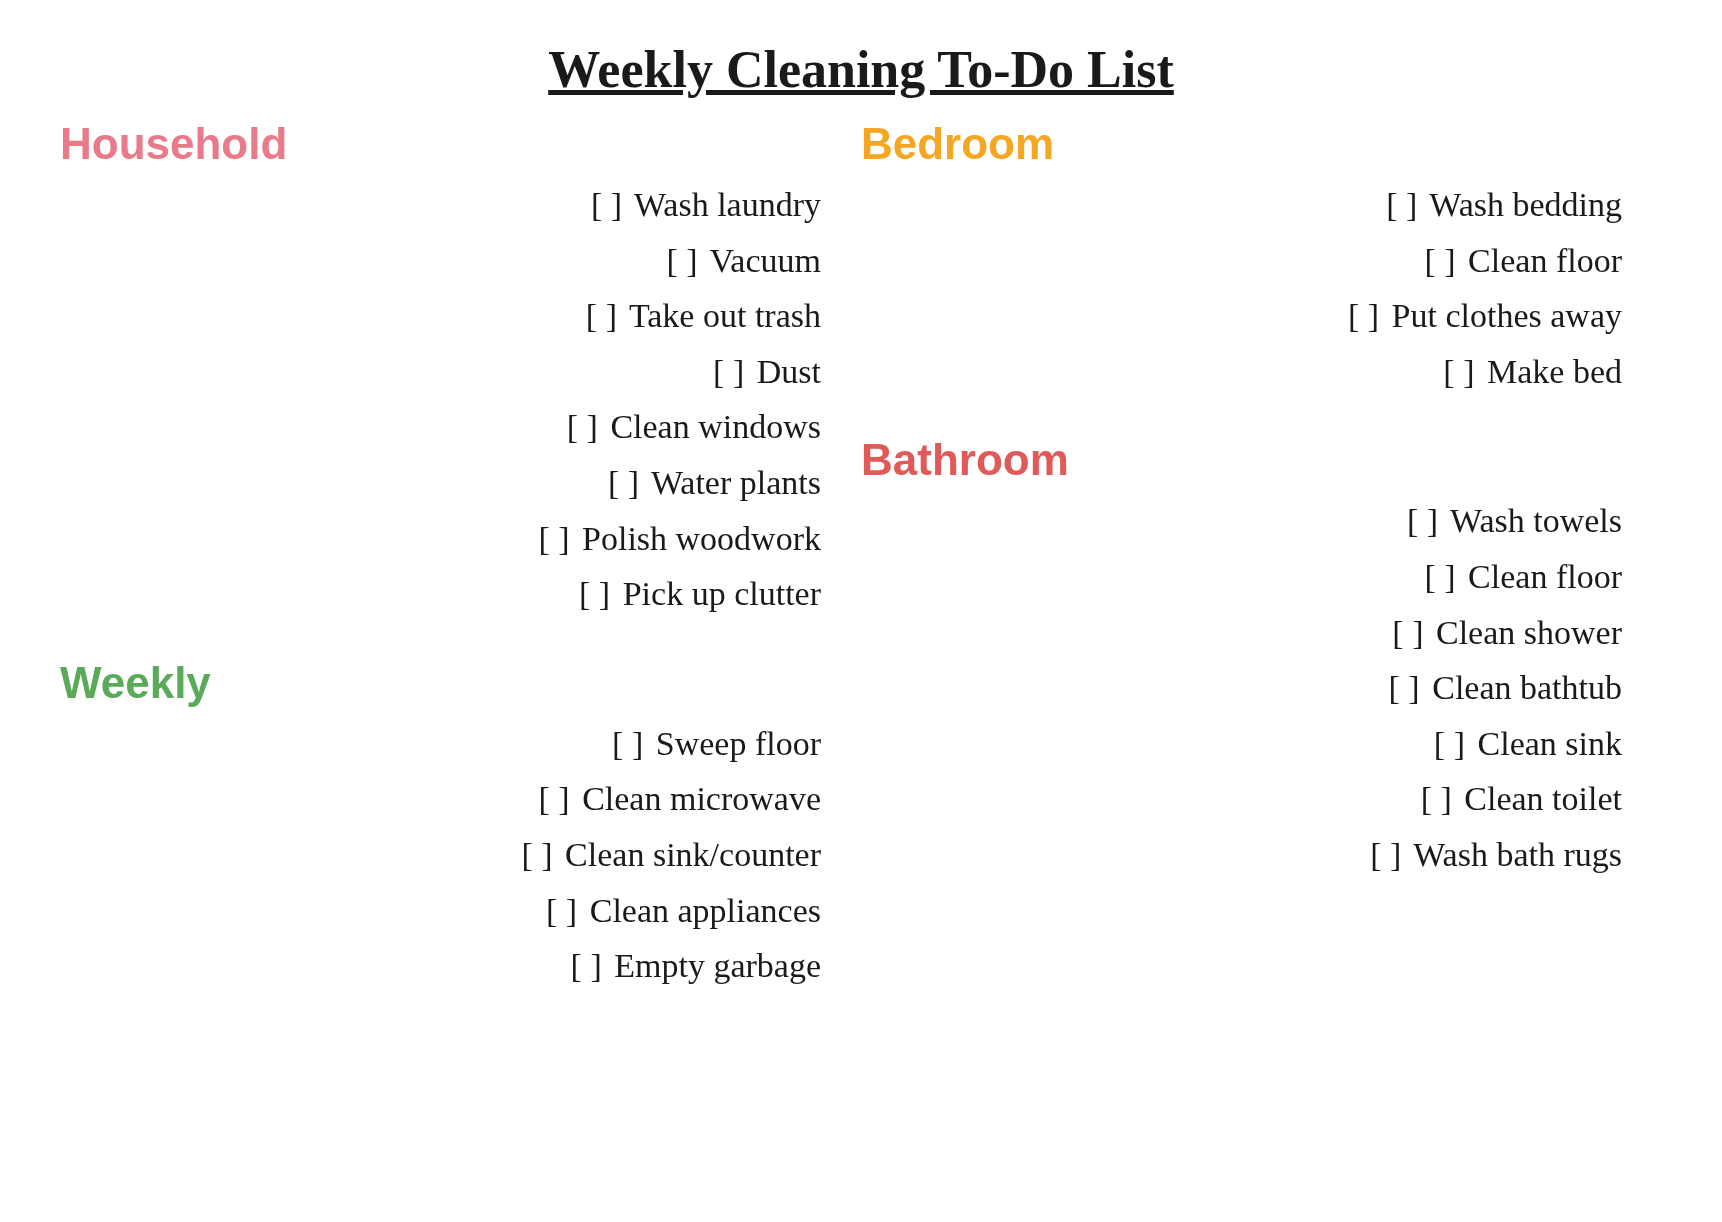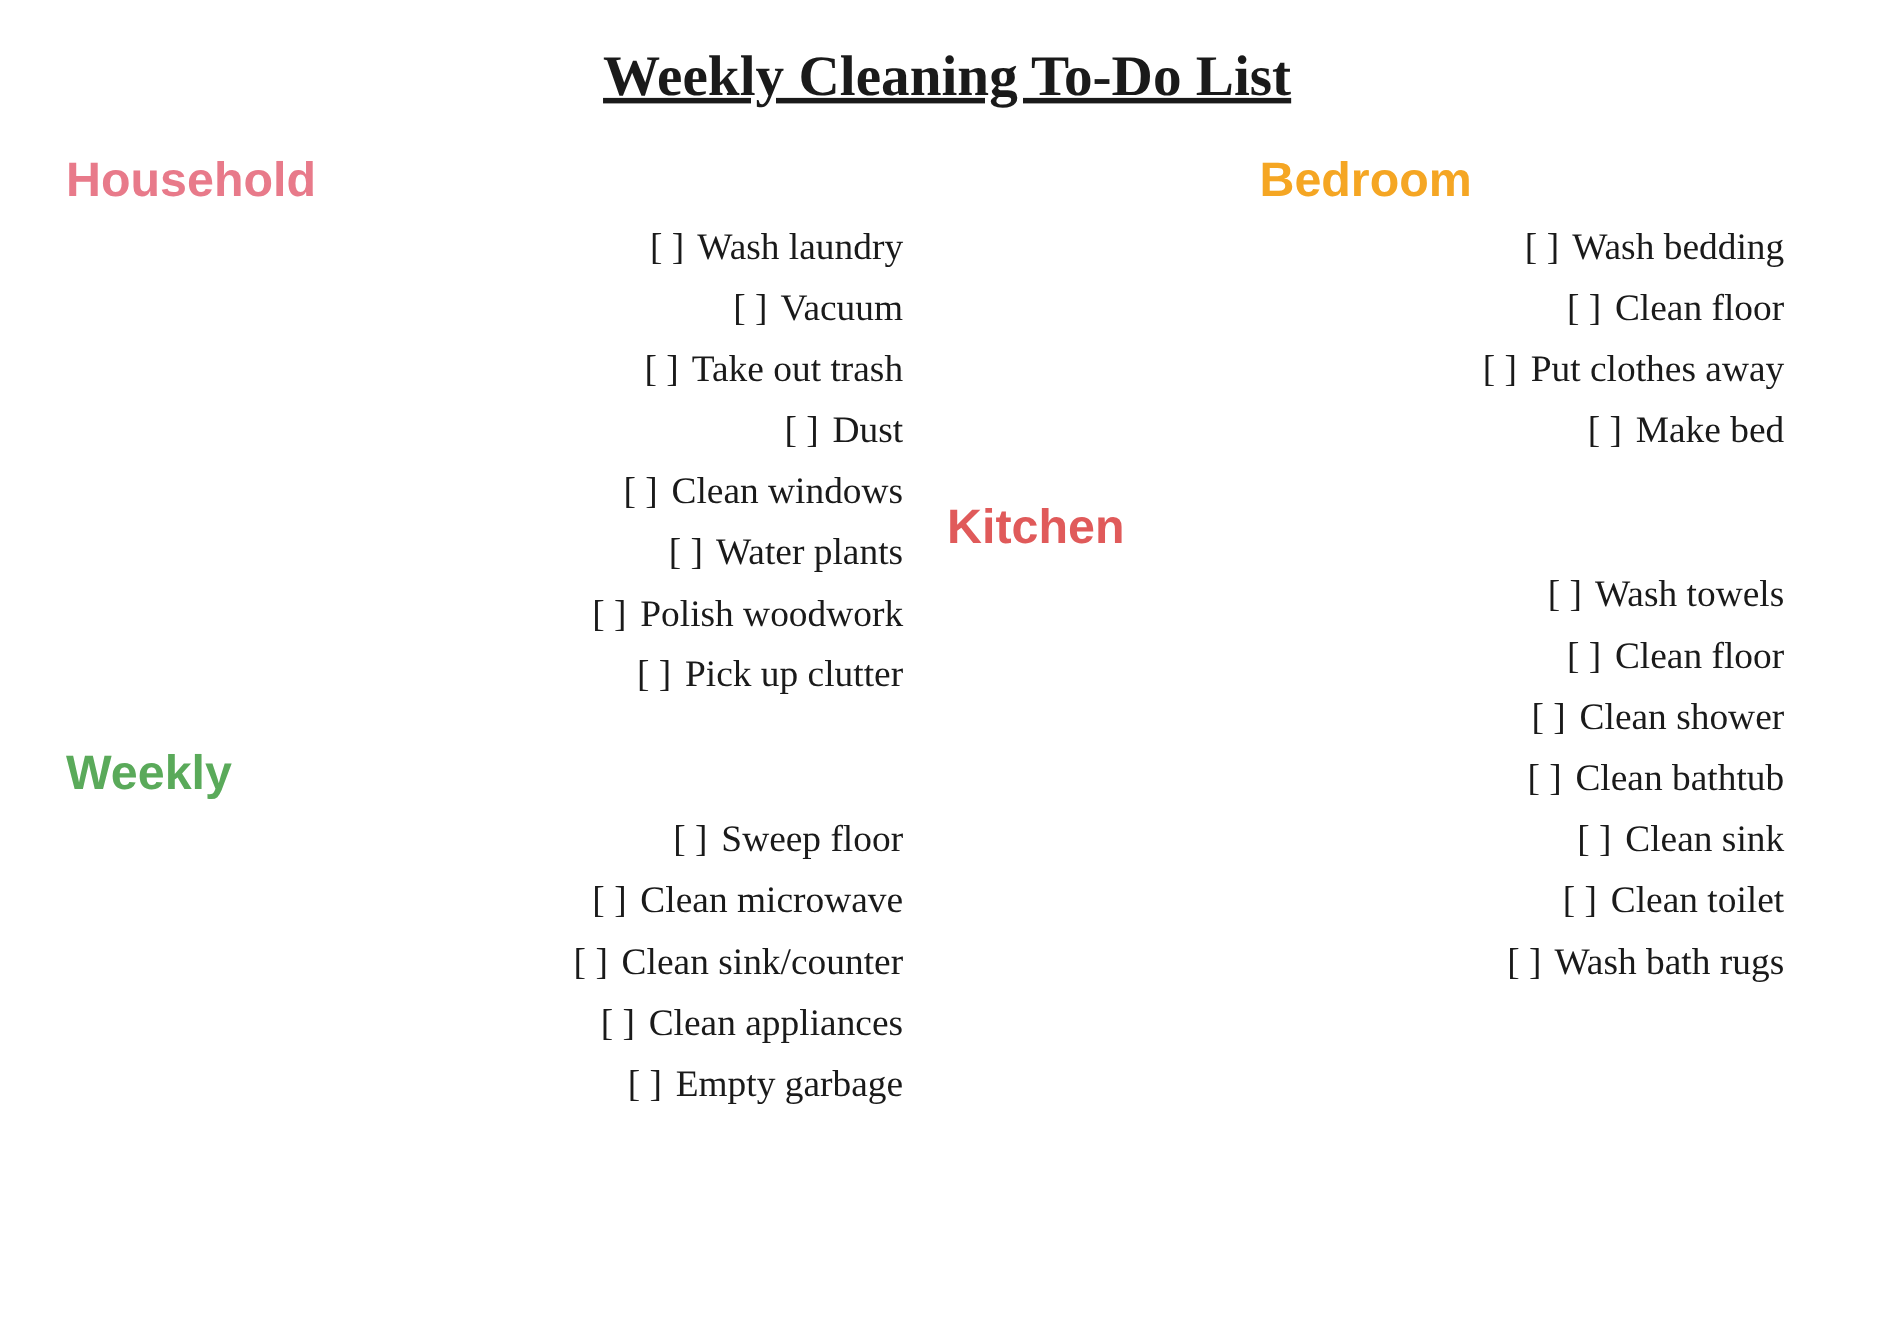--- a/index.html
+++ b/index.html
@@ -15,21 +15,21 @@
       width: 1722px;
       min-height: 1222px;
     }
 
     .page-title {
       text-align: center;
       font-size: 52px;
       font-weight: bold;
       text-decoration: underline;
       color: #1a1a1a;
-      margin-bottom: 40px;
+      margin-bottom: 20px;
       font-family: Georgia, serif;
     }
 
     .two-column {
       display: flex;
       gap: 0;
       width: 100%;
     }
 
     .column {
@@ -51,21 +51,20 @@
     .section-title.household {
       color: #e87a8a;
     }
 
     .section-title.kitchen {
       color: #5aaa5a;
     }
 
     .section-title.bedroom {
       color: #f5a623;
-      text-align: center;
     }
 
     .section-title.bathroom {
       color: #e05a5a;
     }
 
     .task-list {
       list-style: none;
       padding-left: 60px;
       text-align: right;
@@ -126,21 +125,21 @@
       <div class="section-title bedroom">Bedroom</div>
       <ul class="task-list">
         <li><span class="checkbox">[ ]</span> Wash bedding</li>
         <li><span class="checkbox">[ ]</span> Clean floor</li>
         <li><span class="checkbox">[ ]</span> Put clothes away</li>
         <li><span class="checkbox">[ ]</span> Make bed</li>
       </ul>
     </div>
 
     <div class="section">
-      <div class="section-title bathroom">Kitchen</div>
+      <div class="section-title bathroom">Bathroom</div>
       <ul class="task-list">
         <li><span class="checkbox">[ ]</span> Wash towels</li>
         <li><span class="checkbox">[ ]</span> Clean floor</li>
         <li><span class="checkbox">[ ]</span> Clean shower</li>
         <li><span class="checkbox">[ ]</span> Clean bathtub</li>
         <li><span class="checkbox">[ ]</span> Clean sink</li>
         <li><span class="checkbox">[ ]</span> Clean toilet</li>
         <li><span class="checkbox">[ ]</span> Wash bath rugs</li>
       </ul>
     </div>

